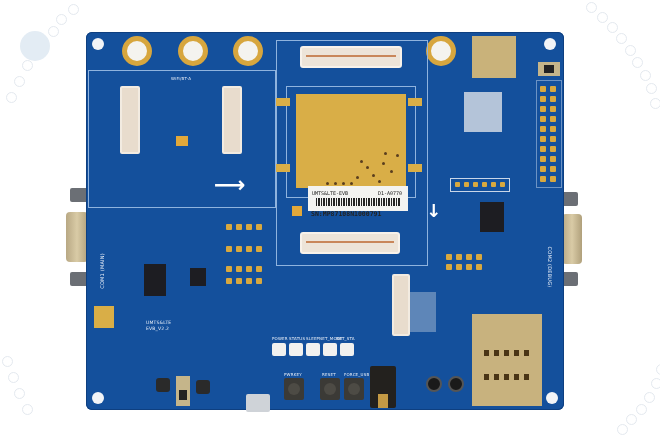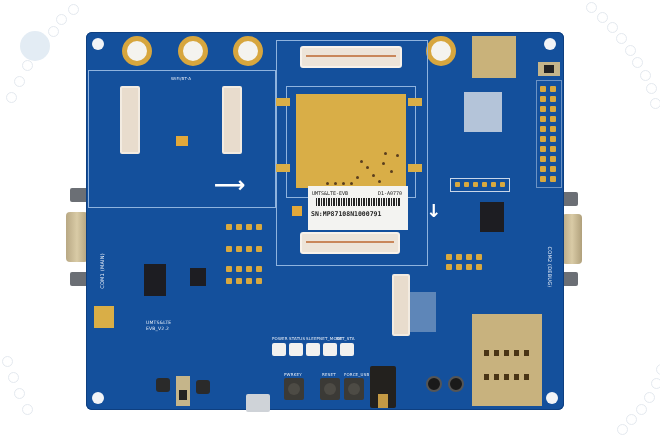--- a/index.html
+++ b/index.html
@@ -108,21 +108,21 @@
     <div class="via" style="left:82px;top:86px"></div>
       <div class="via" style="left:100px;top:60px"></div>
     <div class="via" style="left:88px;top:58px"></div>
       <div class="via" style="left:64px;top:66px"></div>
   </div>
   <div class="gold" style="left:190px;top:66px;width:14px;height:8px;"></div>
   <div class="gold" style="left:322px;top:66px;width:14px;height:8px;"></div>
   <div class="gold" style="left:190px;top:132px;width:14px;height:8px;"></div>
   <div class="gold" style="left:322px;top:132px;width:14px;height:8px;"></div>
 
-  <div class="label" style="left:222px;top:154px;width:100px;height:44px;">
+  <div class="label" style="left:222px;top:154px;width:100px;height:25px;">
     <div style="position:absolute;left:4px;top:4px;font-size:5px;">UMTS&amp;LTE-EVB</div>
     <div style="position:absolute;right:6px;top:4px;font-size:5px;">D1-A0770</div>
     <div style="position:absolute;left:8px;right:8px;top:12px;height:8px;background:repeating-linear-gradient(90deg,#222 0 1px,#f3f3f1 1px 2px,#222 2px 4px,#f3f3f1 4px 5px);"></div>
     <div style="position:absolute;left:3px;top:24px;font-size:6.5px;font-weight:bold;">SN:MP87108N1000791</div>
   </div>
   <div class="gold" style="left:206px;top:174px;width:10px;height:10px;background:#e2a83a;"></div>
   <div class="conn-h" style="left:214px;top:200px;width:96px;height:18px;"></div>
   <div class="arrow" style="left:340px;top:168px;font-size:18px;">↓</div>
 
   <div class="silk" style="left:-2px;top:236px;transform:rotate(-90deg);font-size:5px;">COM1 (MAIN)</div>

